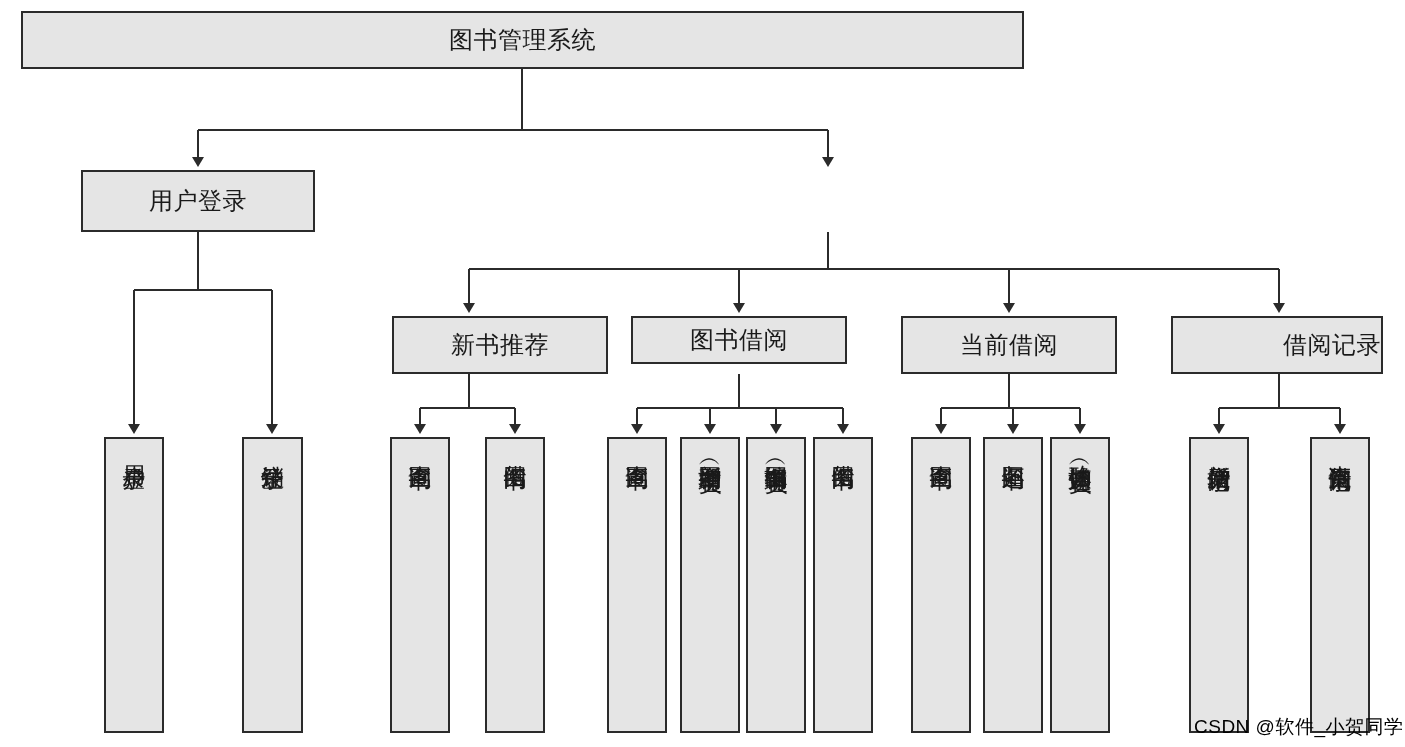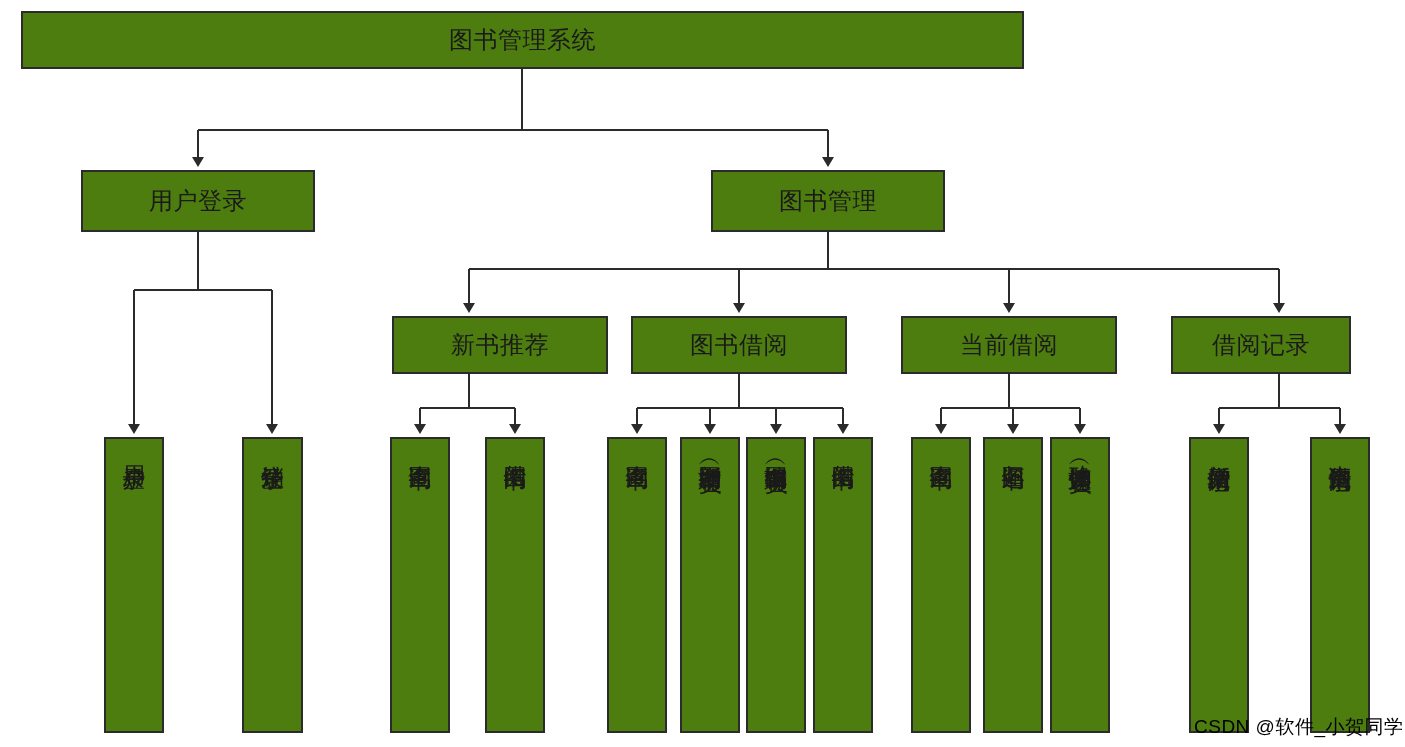--- a/index.html
+++ b/index.html
@@ -22,21 +22,21 @@
     left: 0;
     top: 0;
     width: 1405px;
     height: 747px;
     pointer-events: none;
   }
   .node {
     position: absolute;
     box-sizing: border-box;
     border: 2.5px solid #2b2b2b;
-    background: #4d7c0f;
+    background: #e5e5e5;
     display: flex;
     align-items: center;
     justify-content: center;
     color: #1a1a1a;
   }
   .node.horiz {
     font-size: 24px;
     letter-spacing: 0.5px;
   }
   .node.vert {
@@ -115,34 +115,31 @@
     </g>
   </svg>
 
   <div class="node horiz" style="left:21px;top:11px;width:1003px;height:58px;">
     <span>图书管理系统</span>
   </div>
 
   <div class="node horiz" style="left:81px;top:170px;width:234px;height:62px;">
     <span>用户登录</span>
   </div>
-  <div class="node horiz" style="left:711px;top:170px;width:234px;height:62px;">
-    <span>图书管理</span>
-  </div>
 
   <div class="node horiz" style="left:361px;top:316px;width:216px;height:58px;margin-left:31px;">
     <span>新书推荐</span>
   </div>
-  <div class="node horiz" style="left:631px;top:316px;width:216px;height:58px;">
+  <div class="node horiz" style="left:631px;top:316px;width:216px;height:48px;">
     <span>图书借阅</span>
   </div>
   <div class="node horiz" style="left:901px;top:316px;width:216px;height:58px;font-family:Liberation Serif, serif;">
     <span>当前借阅</span>
   </div>
-  <div class="node horiz" style="left:1171px;top:316px;width:180px;height:58px;">
+  <div class="node horiz" style="left:1171px;top:316px;width:212px;height:58px;justify-content:flex-end;">
     <span>借阅记录</span>
   </div>
 
   <div class="node vert" style="left:104px;top:437px;width:60px;height:296px;">
     <span class="vtext">用户登录</span>
   </div>
   <div class="node vert" style="left:242px;top:437px;width:61px;height:296px;">
     <span class="vtext">注销登录</span>
   </div>
   <div class="node vert" style="left:390px;top:437px;width:60px;height:296px;">

